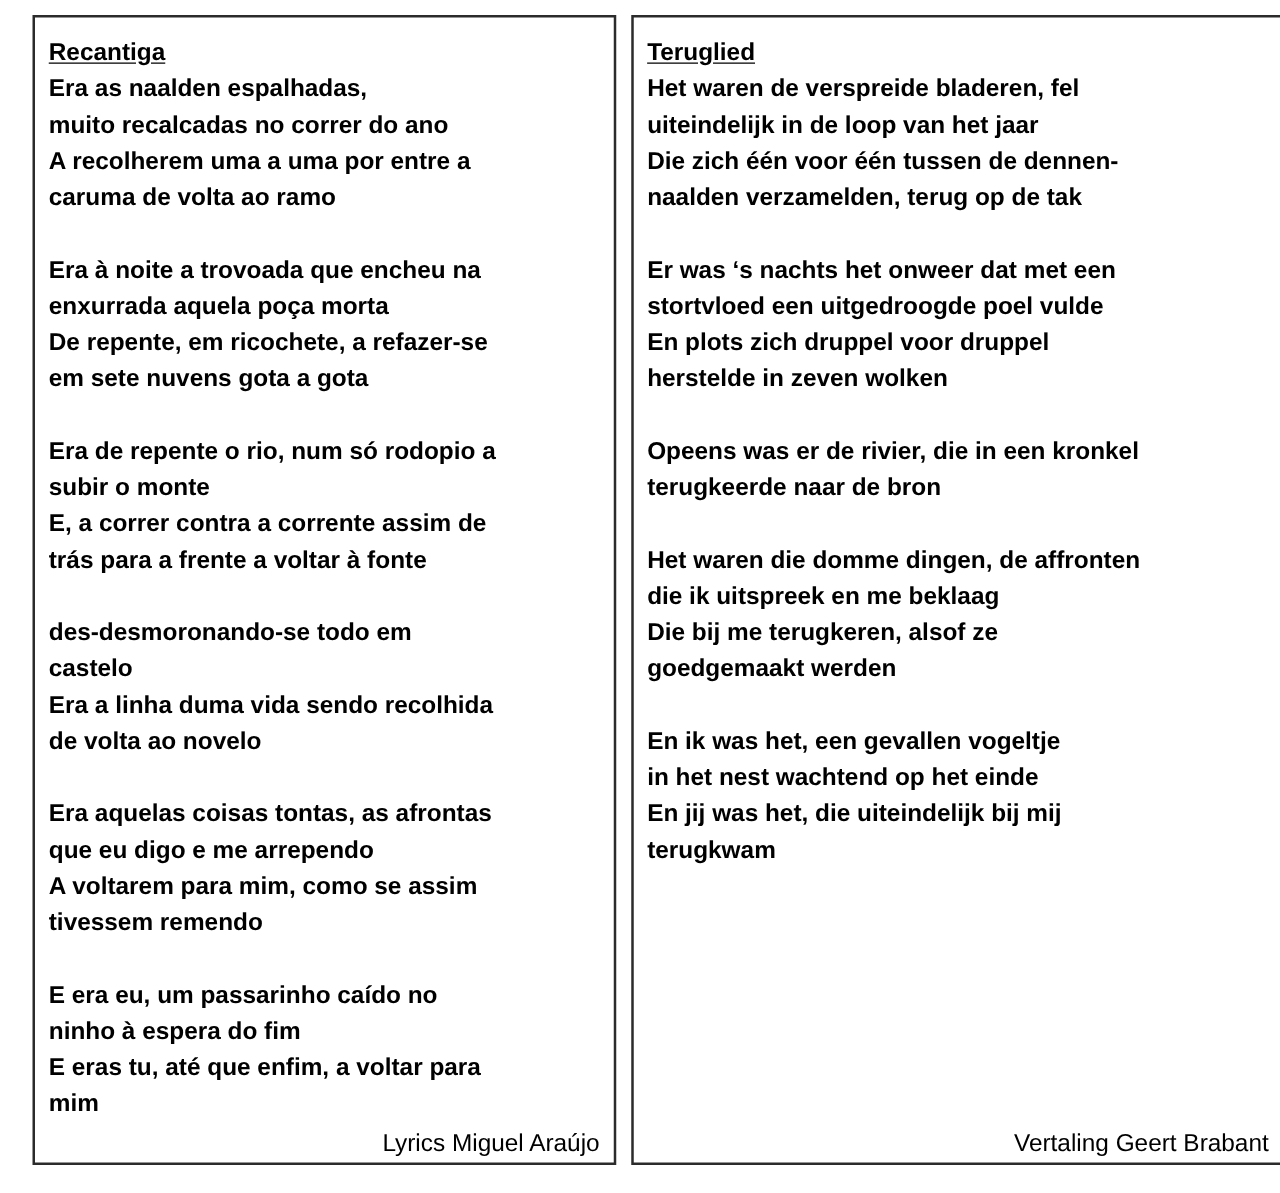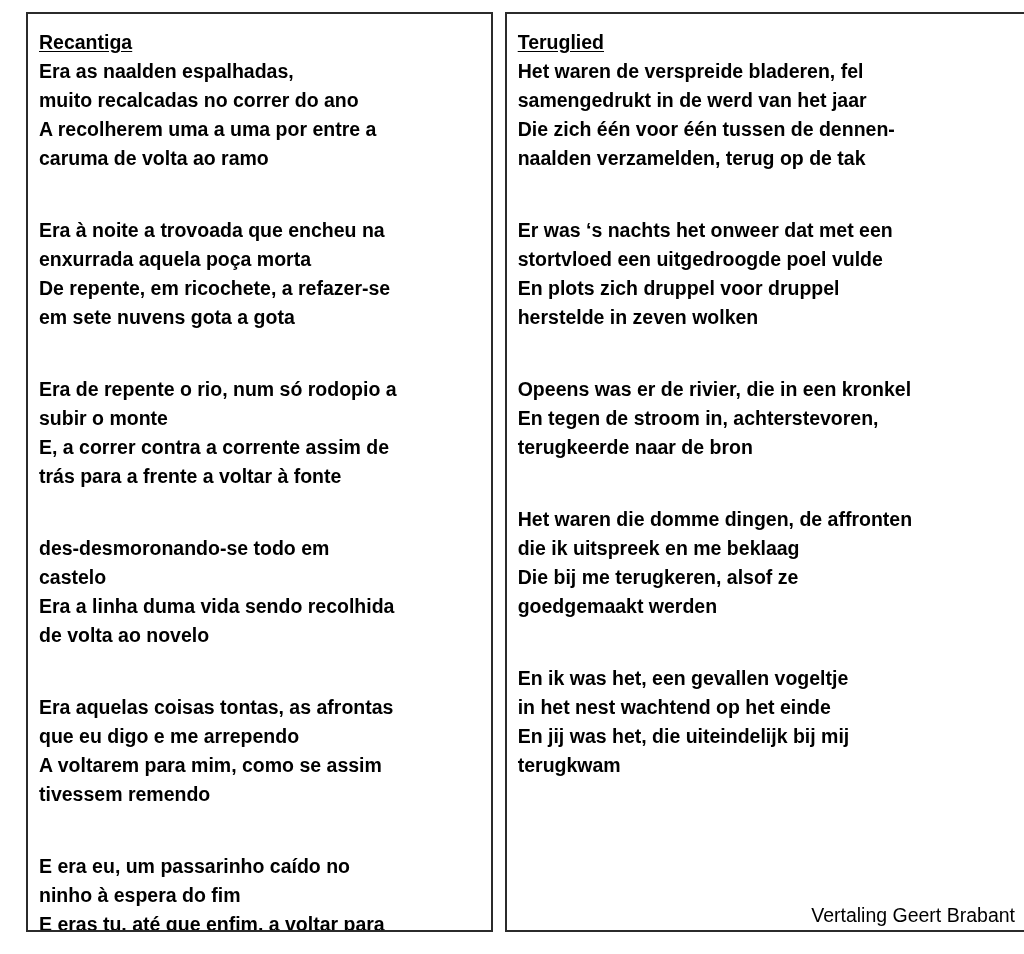--- a/index.html
+++ b/index.html
@@ -59,21 +59,21 @@
     line-height: 29px;
     text-decoration: underline;
     text-underline-offset: 2px;
     white-space: nowrap;
   }
 
   .stanza {
     margin: 0;
   }
   .stanza + .stanza {
-    margin-top: 43px;
+    margin-top: 29px;
   }
 
   .line {
     font-size: 19.5px;
     font-weight: bold;
     line-height: 29px;
     white-space: pre-wrap;
   }
 
   .attribution {
@@ -138,33 +138,32 @@
         <div class="attribution">Lyrics Miguel Araújo</div>
       </div>
     </div>
 
     <div class="col col-right">
       <div class="col-inner">
         <div class="poem-title">Teruglied</div>
         <div id="stanzas-translation">
             <div class="stanza">
               <div class="line">Het waren de verspreide bladeren, fel</div>
-              <div class="line">samengedrukt in de werd van het jaar</div>
+              <div class="line">uiteindelijk in de loop van het jaar</div>
               <div class="line">Die zich één voor één tussen de dennen-</div>
               <div class="line">naalden verzamelden, terug op de tak</div>
             </div>
             <div class="stanza">
               <div class="line">Er was ‘s nachts het onweer dat met een</div>
               <div class="line">stortvloed een uitgedroogde poel vulde</div>
               <div class="line">En plots zich druppel voor druppel</div>
               <div class="line">herstelde in zeven wolken</div>
             </div>
             <div class="stanza">
               <div class="line">Opeens was er de rivier, die in een kronkel</div>
-              <div class="line">En tegen de stroom in, achterstevoren,</div>
               <div class="line">terugkeerde naar de bron</div>
             </div>
             <div class="stanza">
               <div class="line">Het waren die domme dingen, de affronten</div>
               <div class="line">die ik uitspreek en me beklaag</div>
               <div class="line">Die bij me terugkeren, alsof ze</div>
               <div class="line">goedgemaakt werden</div>
             </div>
             <div class="stanza">
               <div class="line">En ik was het, een gevallen vogeltje</div>

